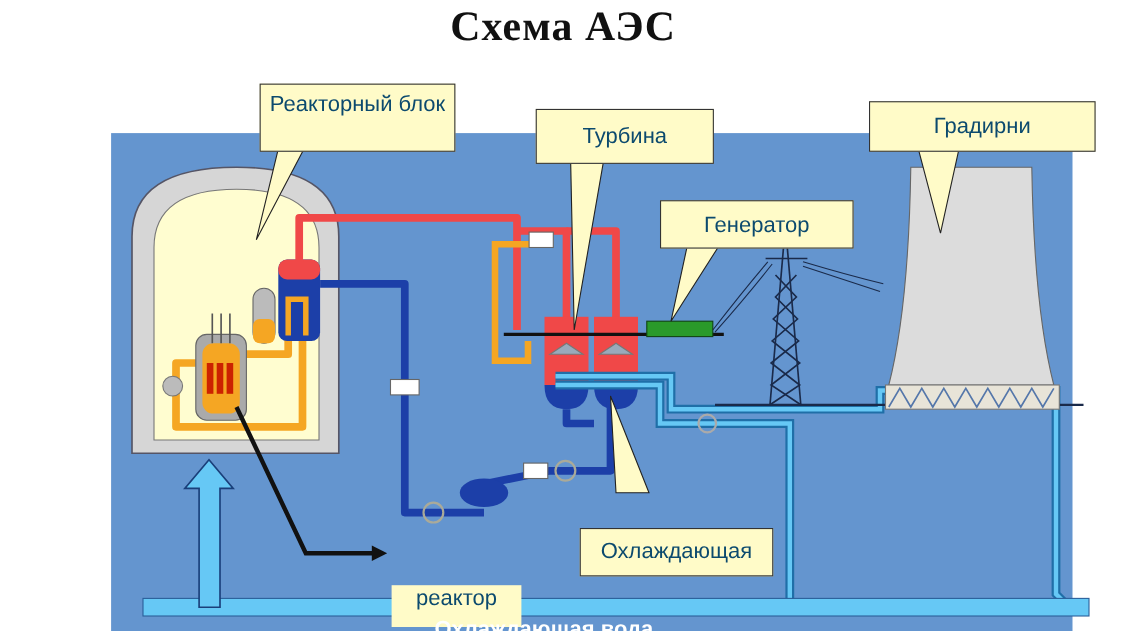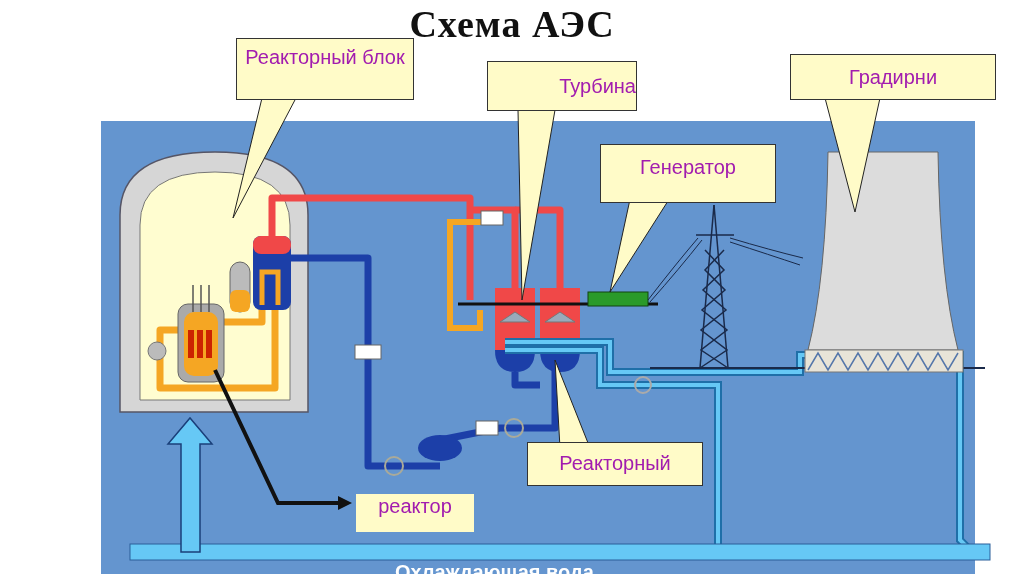--- a/index.html
+++ b/index.html
@@ -1,20 +1,20 @@
 <!DOCTYPE html>
 <html><head>
 <meta charset="utf-8">
 <style>
   html, body { margin:0; padding:0; background:#ffffff; }
   body { width:1024px; height:574px; position:relative; overflow:hidden; font-family:"Liberation Sans", sans-serif; }
   .title { position:absolute; left:0; width:1024px; top:2px; text-align:center; font-family:"Liberation Serif", serif; font-weight:bold; font-size:38px; color:#111; letter-spacing:1px; }
   .scene { position:absolute; left:101px; top:121px; width:874px; height:453px; background:#6495cf; }
   svg.diagram { position:absolute; left:0; top:0; }
-  .callout { position:absolute; background:#fffbc8; border:1.5px solid #333; color:#a21caf; font-size:20px; text-align:center; line-height:24px; box-sizing:border-box; }
+  .callout { position:absolute; background:#fffbc8; border:1.5px solid #333; color:#0c4a6e; font-size:20px; text-align:center; line-height:24px; box-sizing:border-box;margin-top:38px; }
   .bottom-label { position:absolute; left:395px; top:561px; color:#ffffff; font-size:20px; font-weight:bold; }
 </style>
 </head>
 <body>
 
 <div class="title">Схема АЭС</div>
 
 <div class="scene"></div>
 
 <svg class="diagram" width="1024" height="574">
@@ -130,29 +130,29 @@
 
   <g>
     <path d="M215,370 L278,503 L340,503" fill="none" stroke="#111" stroke-width="4"></path>
     <path d="M338,496 L352,503 L338,510 Z" fill="#111"></path>
   </g>
 </svg>
 
 <div class="callout" style="left:236px;top:38px;width:178px;height:62px;padding-top:6px;">
   <span>Реакторный блок</span>
 </div>
-<div class="callout" style="left:487px;top:61px;width:150px;height:50px;padding-top:12px;text-align:right;">
+<div class="callout" style="left:487px;top:61px;width:162px;height:50px;padding-top:12px;">
   <span>Турбина</span>
 </div>
 <div class="callout" style="left:790px;top:54px;width:206px;height:46px;padding-top:10px;">
   <span>Градирни</span>
 </div>
-<div class="callout" style="left:600px;top:144px;width:176px;height:59px;padding-top:10px;">
+<div class="callout" style="left:600px;top:144px;width:176px;height:44px;padding-top:10px;">
   <span>Генератор</span>
 </div>
 <div class="callout" style="left:527px;top:442px;width:176px;height:44px;padding-top:8px;">
-  <span>Реакторный</span>
+  <span>Охлаждающая</span>
 </div>
 <div class="callout" style="left:356px;top:494px;width:118px;height:38px;padding-top:0;border:none;">
   <span>реактор</span>
 </div>
 
 <div class="bottom-label">Охлаждающая вода</div>
 
 </body></html>

